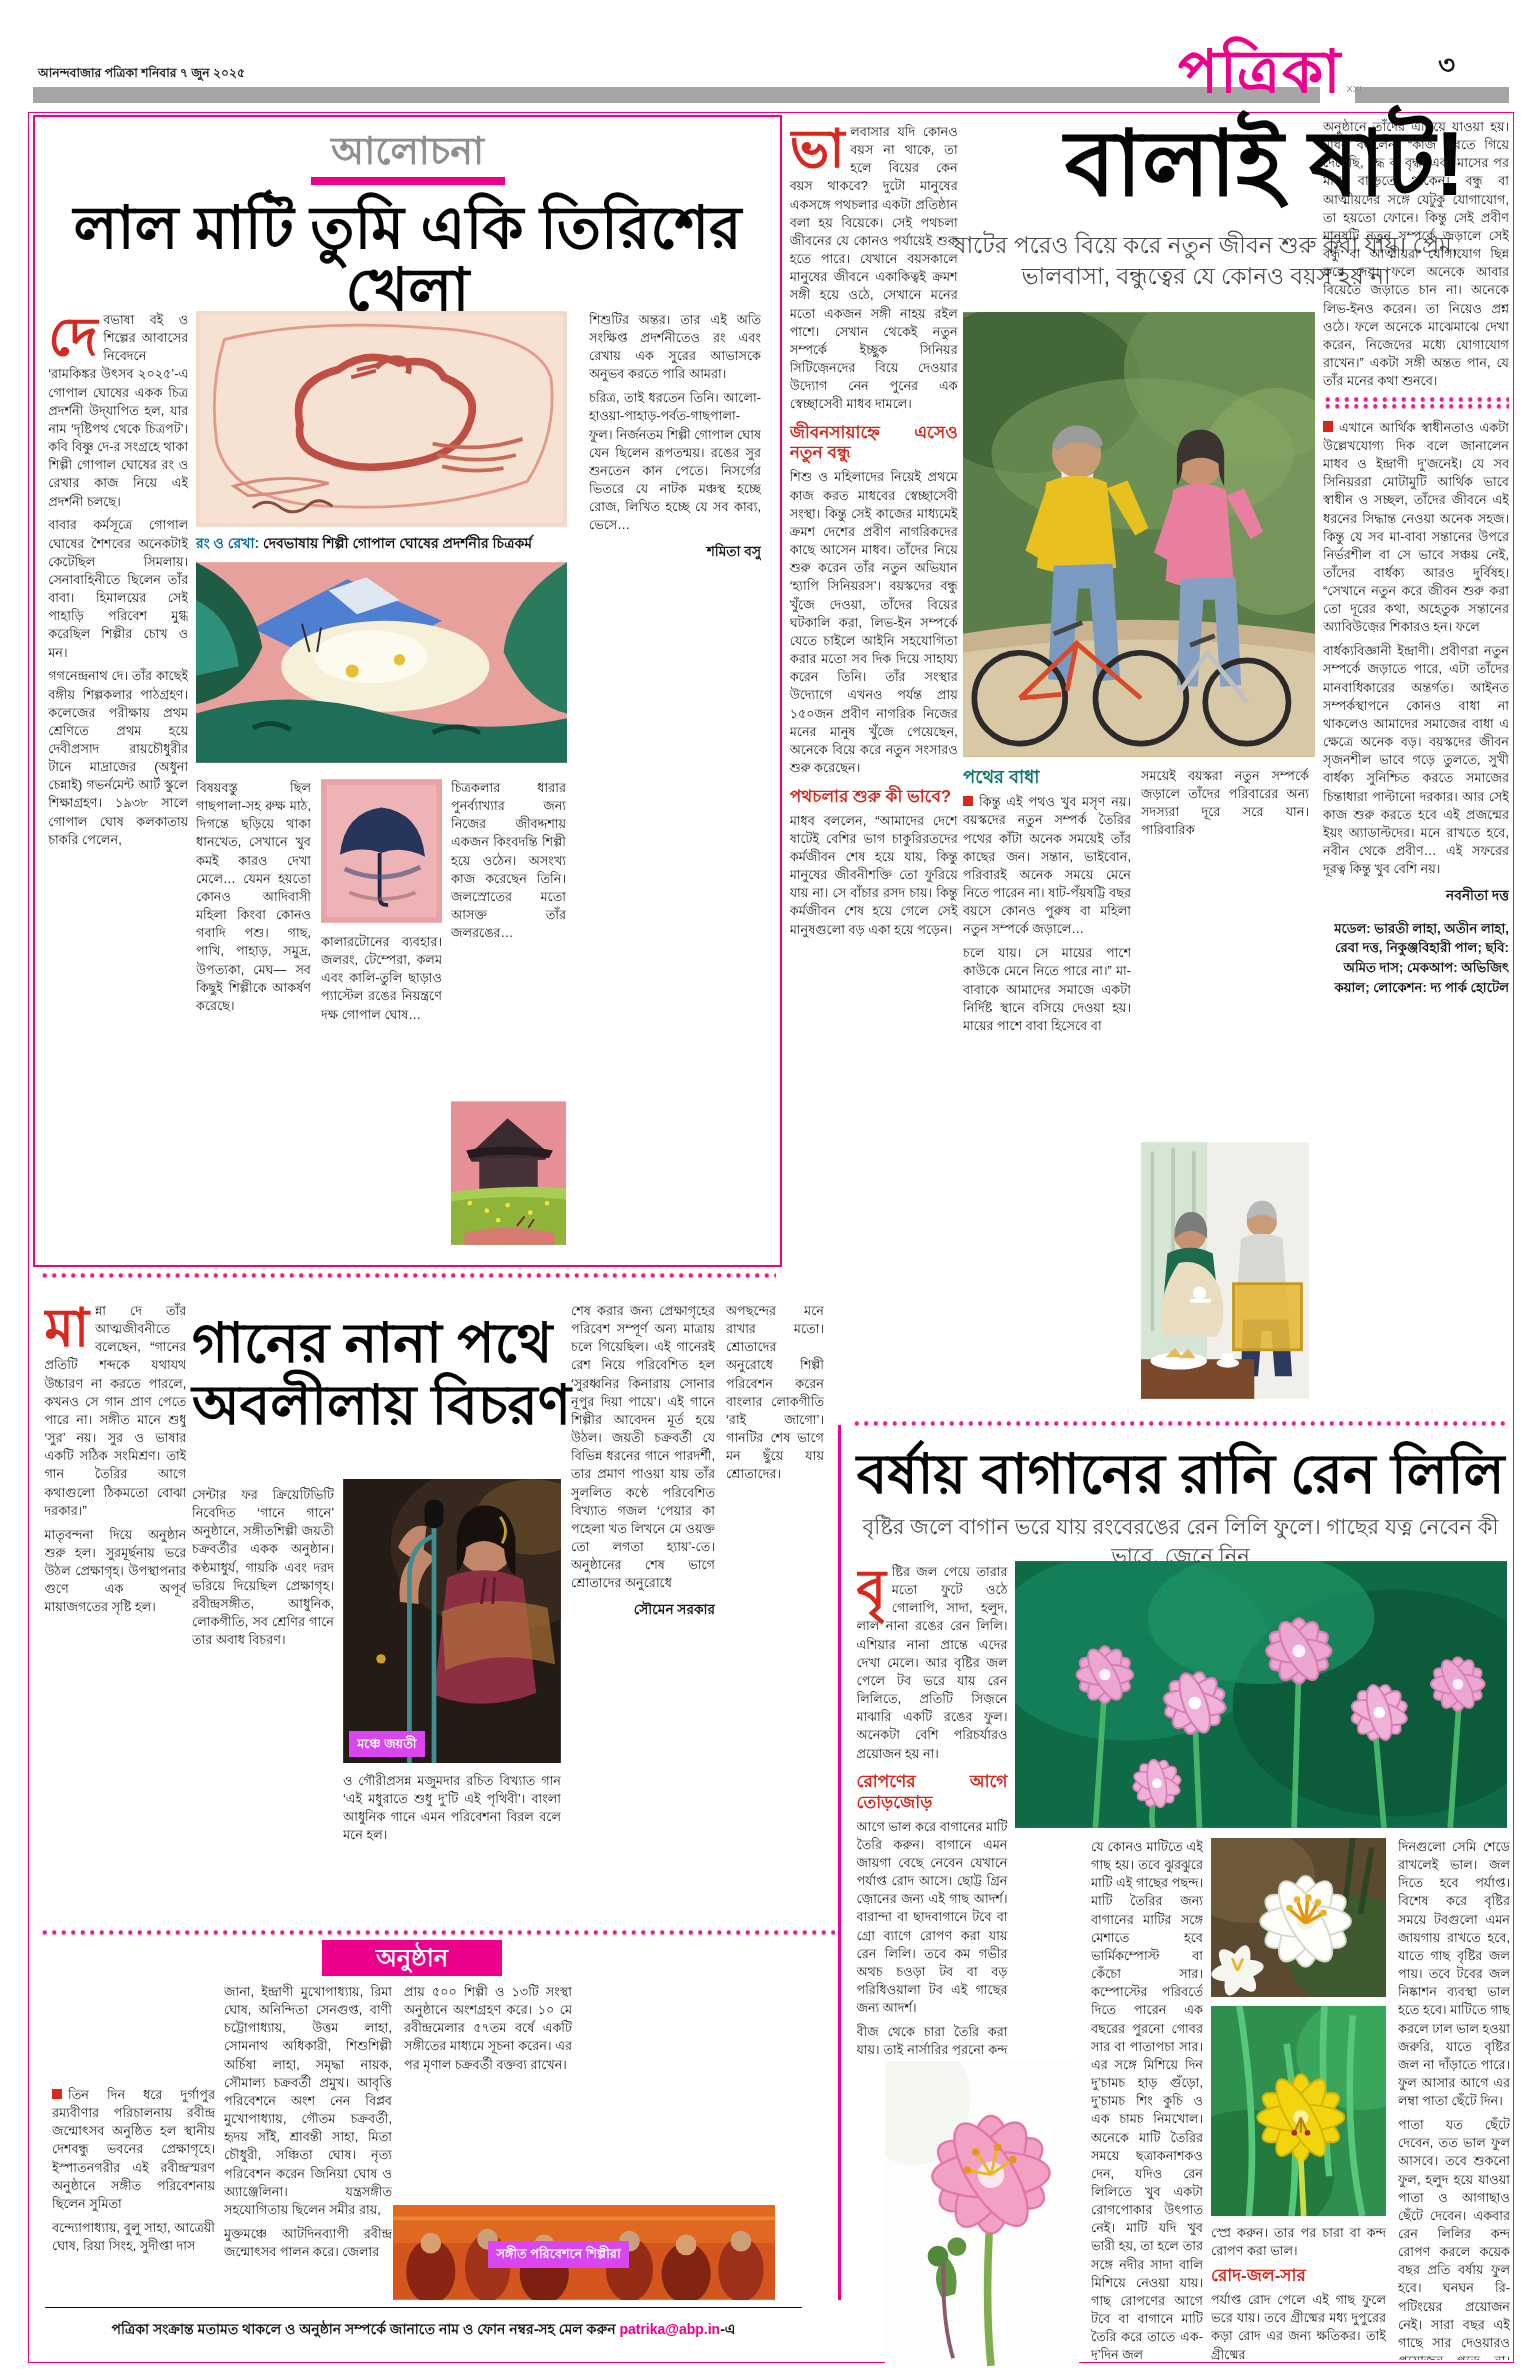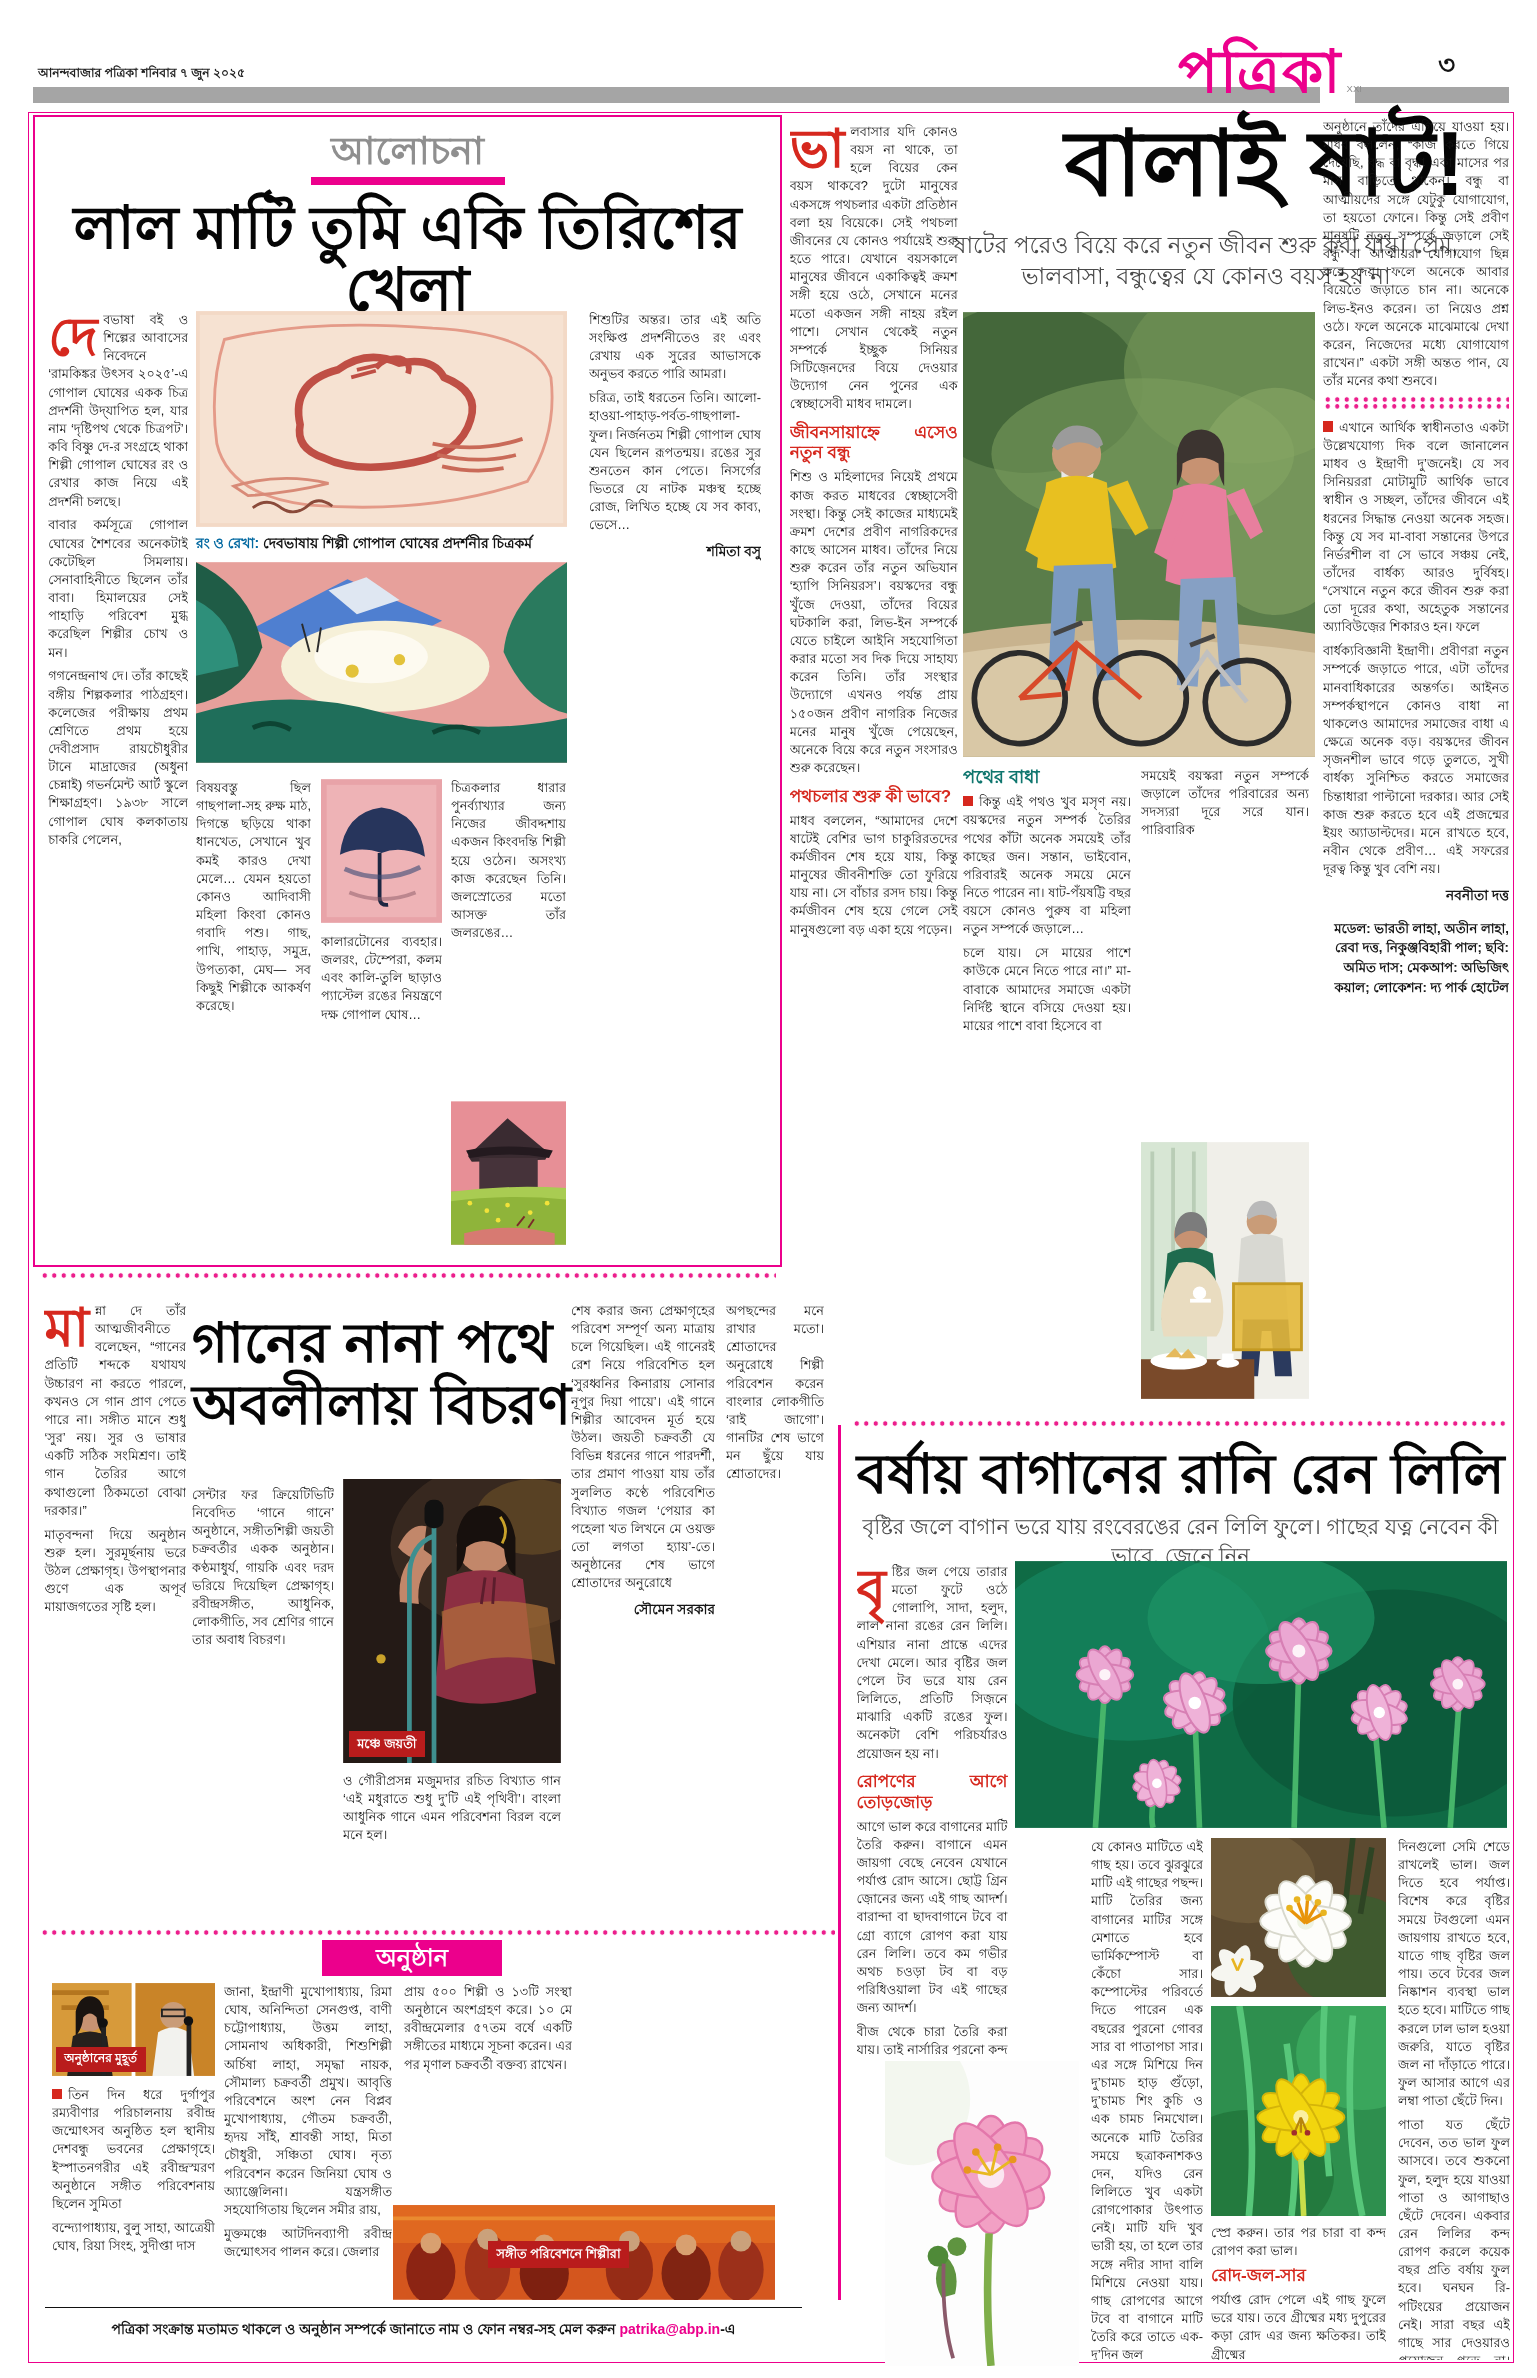--- a/index.html
+++ b/index.html
@@ -12,21 +12,21 @@
   .sh{color:#d6281e;font-weight:bold;font-size:17px;line-height:1.2;margin:9.5px 0 4.7px;}
   .shb{color:#0f766e;font-weight:bold;font-size:18px;line-height:1.2;margin:9.5px 0 4.7px;}
   .bq{display:inline-block;width:10.4px;height:10.4px;background:#d6281e;margin-right:5.7px;}
   .byline{font-weight:bold;text-align:right;font-size:13.7px;margin-top:7.6px;}
   .credits{font-weight:bold;text-align:right;font-size:13.2px;line-height:1.5;margin-top:13.2px;}
   .dots{height:6.6px;background-image:radial-gradient(circle,#ec1e8c 1.9px,transparent 2.5px);
         background-size:9.5px 6.6px;background-repeat:repeat-x;background-position:0 50%;}
   .vline{background:#ec008c;}
   .capline{font-size:14px;font-weight:bold;color:#111;}
   .capline .lead{color:#0369a1;}
-  .photocap{position:absolute;background:#b91c1c;color:#fff;font-weight:bold;font-size:12.8px;
+  .photocap{position:absolute;background:#d946ef;color:#fff;font-weight:bold;font-size:12.8px;
             padding:2.8px 8.5px;white-space:nowrap;}
   .pq{color:#d6281e;font-weight:bold;font-size:22px;line-height:1.55;text-align:center;padding:13.2px 1.9px;}
   .imgbox{position:absolute;overflow:hidden;}
   .imgbox svg{display:block;}
   #frame{border:1.9px solid #ec008c;}
   #a1box{border:2.8px solid #ec008c;background:#fff;}
   .seclabel{color:#8f8f8f;font-size:38px;font-weight:bold;text-align:center;line-height:1;}
   .secbar{width:194px;height:8.5px;background:#ec008c;margin:6.6px auto 0;}
   .hl{font-weight:bold;color:#050505;text-align:center;line-height:1.05;}
   .subhl{color:#4a4a4a;text-align:center;line-height:1.35;font-size:23px;}
@@ -294,38 +294,20 @@
     </div>
 
     <div class="abs txt" style="left:693px;top:17px;width:98px;height:613px;">
       <p>অপছন্দের মনে রাখার মতো। শ্রোতাদের অনুরোধে শিল্পী পরিবেশন করেন বাংলার লোকগীতি ‘রাই জাগো’। গানটির শেষ ভাগে মন ছুঁয়ে যায় শ্রোতাদের।</p>
     </div>
   </div>
 
   <div class="abs" style="left:33px;top:1936px;width:804px;height:363px;">
     <div class="abs evlabel" style="left:289px;top:3.8px;width:180px;height:36px;">অনুষ্ঠান</div>
 
-    <div class="imgbox" style="left:19px;top:47px;width:163px;height:93px;">
-      <svg width="163" height="93" viewBox="0 0 172 98">
-        <rect width="84" height="98" fill="#d79a3a"></rect>
-        <rect x="88" width="84" height="98" fill="#c98428"></rect>
-        <path d="M0,10 h60 M10,26 h50" stroke="#b4761f" stroke-width="5"></path>
-        <circle cx="40" cy="36" r="15" fill="#c79272"></circle>
-        <path d="M25,30 q4,-16 15,-16 q12,0 15,16 l0,26 q-7,-8 -8,-20 q-7,-8 -14,0 q-1,12 -8,20Z" fill="#191310"></path>
-        <path d="M22,56 q18,-10 36,0 l6,42 l-48,0Z" fill="#26201c"></path>
-        <rect x="52" y="44" width="5" height="54" fill="#222"></rect>
-          <circle cx="54" cy="42" r="5" fill="#111"></circle>
-        <circle cx="128" cy="34" r="14" fill="#c99c78"></circle>
-        <rect x="116" y="28" width="24" height="7" fill="none" stroke="#222" stroke-width="2"></rect>
-        <path d="M112,52 q16,-10 32,0 l6,46 l-44,0Z" fill="#f2f2ee"></path>
-        <rect x="142" y="42" width="5" height="56" fill="#222"></rect>
-          <circle cx="144" cy="40" r="5" fill="#111"></circle>
-      </svg>
-      <div class="photocap" style="left:3.8px;bottom:3.8px;font-size:12px;">অনুষ্ঠানের মুহূর্ত</div>
-    </div>
 
     <div class="abs txt" style="left:19px;top:150px;width:163px;height:210px;">
       <p><span class="bq"></span><span>তিন দিন ধরে দুর্গাপুর রম্যবীণার পরিচালনায় রবীন্দ্র জন্মোৎসব অনুষ্ঠিত হল স্থানীয় দেশবন্ধু ভবনের প্রেক্ষাগৃহে। ইস্পাতনগরীর এই রবীন্দ্রস্মরণ অনুষ্ঠানে সঙ্গীত পরিবেশনায় ছিলেন সুমিতা</span></p>
       <p>বন্দ্যোপাধ্যায়, বুলু সাহা, আত্রেয়ী ঘোষ, রিয়া সিংহ, সুদীপ্তা দাস</p>
     </div>
 
     <div class="abs txt" style="left:191px;top:47px;width:168px;height:312px;">
       <p>জানা, ইন্দ্রাণী মুখোপাধ্যায়, রিমা ঘোষ, অনিন্দিতা সেনগুপ্ত, বাণী চট্টোপাধ্যায়, উত্তম লাহা, সোমনাথ অধিকারী, শিশুশিল্পী অর্চিষা লাহা, সমৃদ্ধা নায়ক, সৌমাল্য চক্রবর্তী প্রমুখ। আবৃত্তি পরিবেশনে অংশ নেন বিপ্লব মুখোপাধ্যায়, গৌতম চক্রবর্তী, হৃদয় সাঁই, শ্রাবন্তী সাহা, মিতা চৌধুরী, সঞ্চিতা ঘোষ। নৃত্য পরিবেশন করেন জিনিয়া ঘোষ ও অ্যাঞ্জেলিনা। যন্ত্রসঙ্গীত সহযোগিতায় ছিলেন সমীর রায়,</p>
       <p>মুক্তমঞ্চে আটদিনব্যাপী রবীন্দ্র জন্মোৎসব পালন করে। জেলার</p>
     </div>

